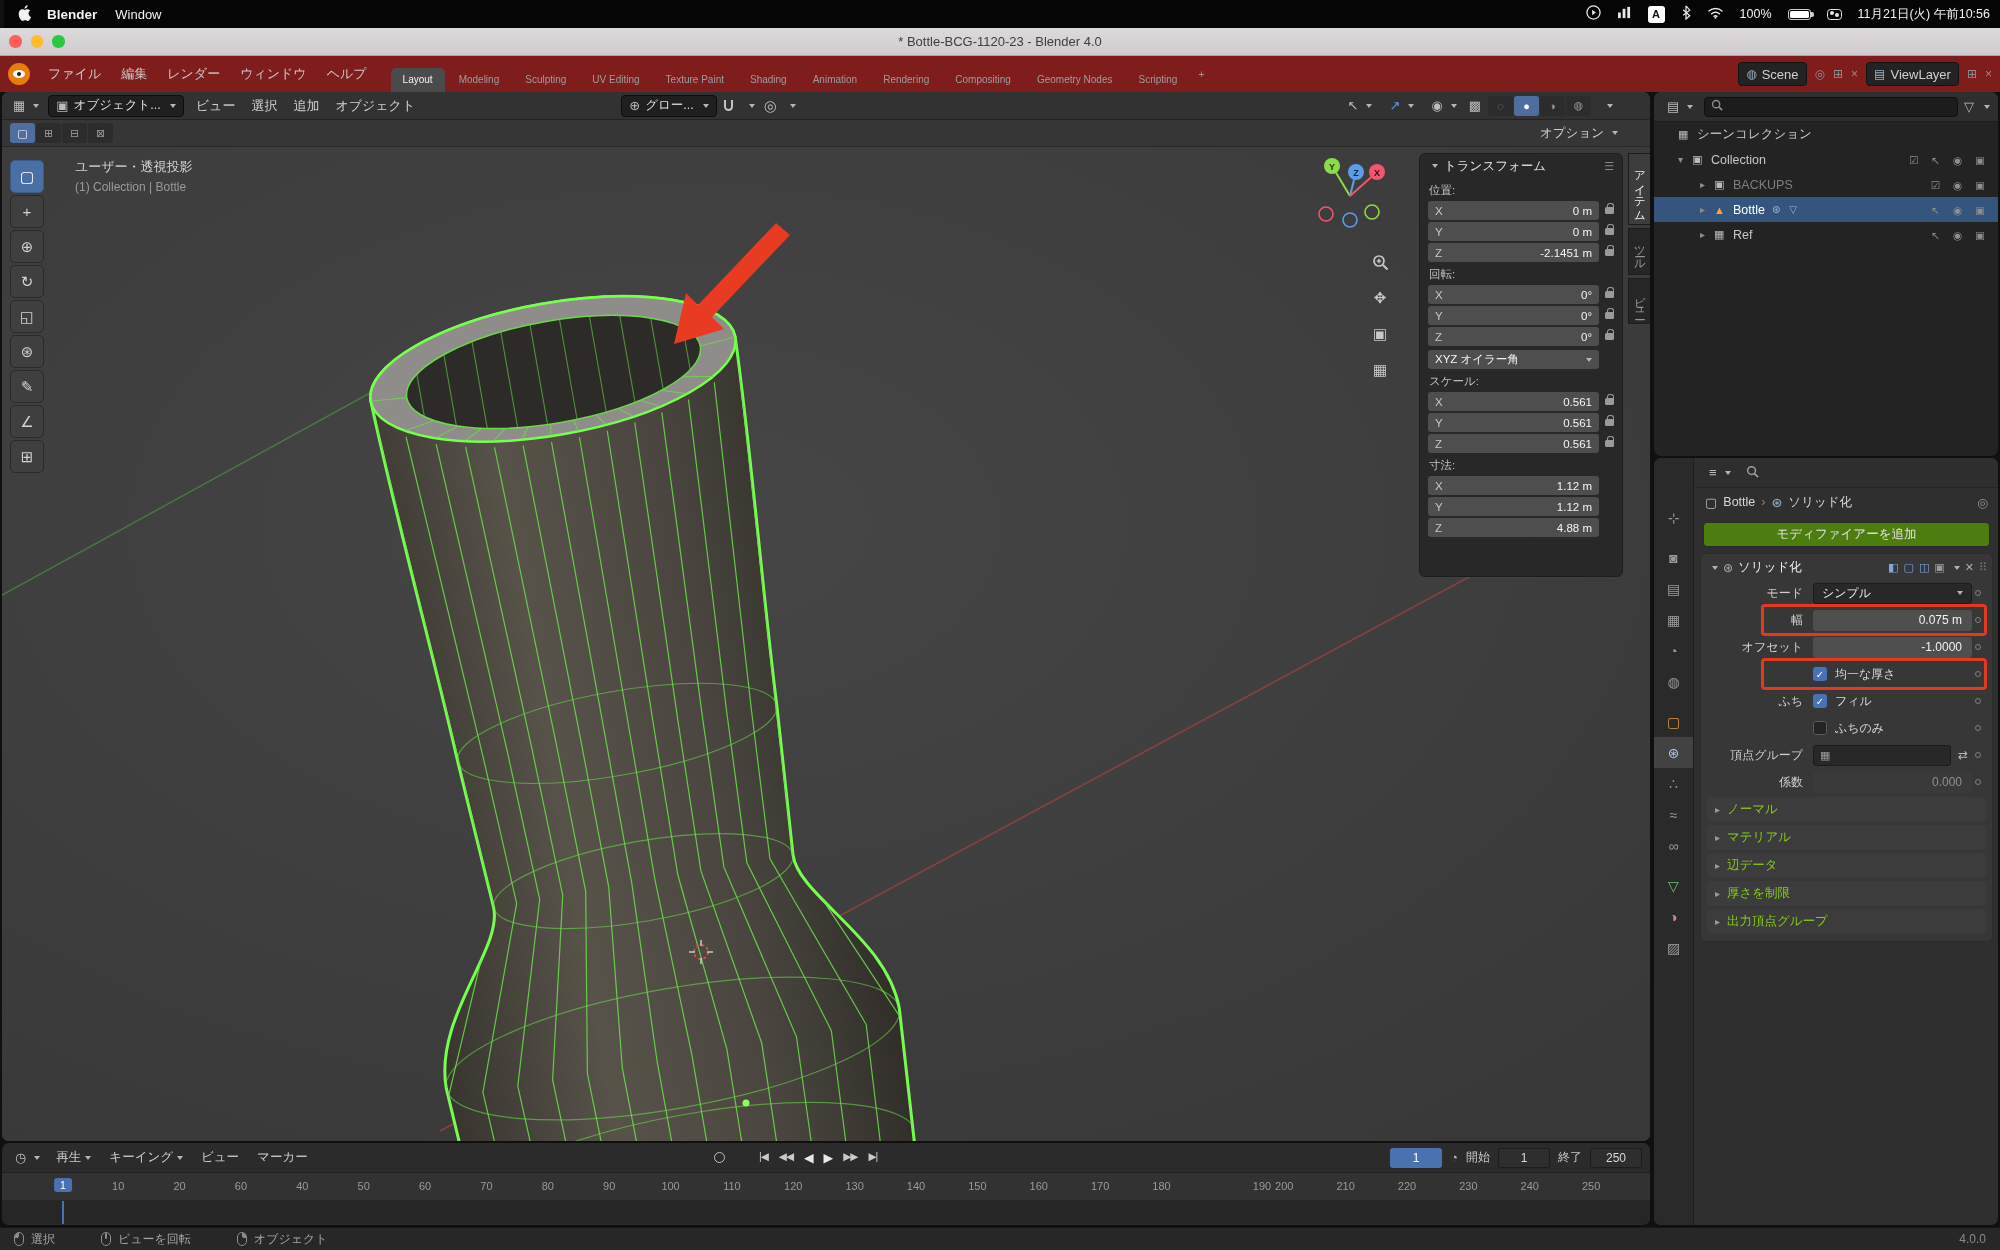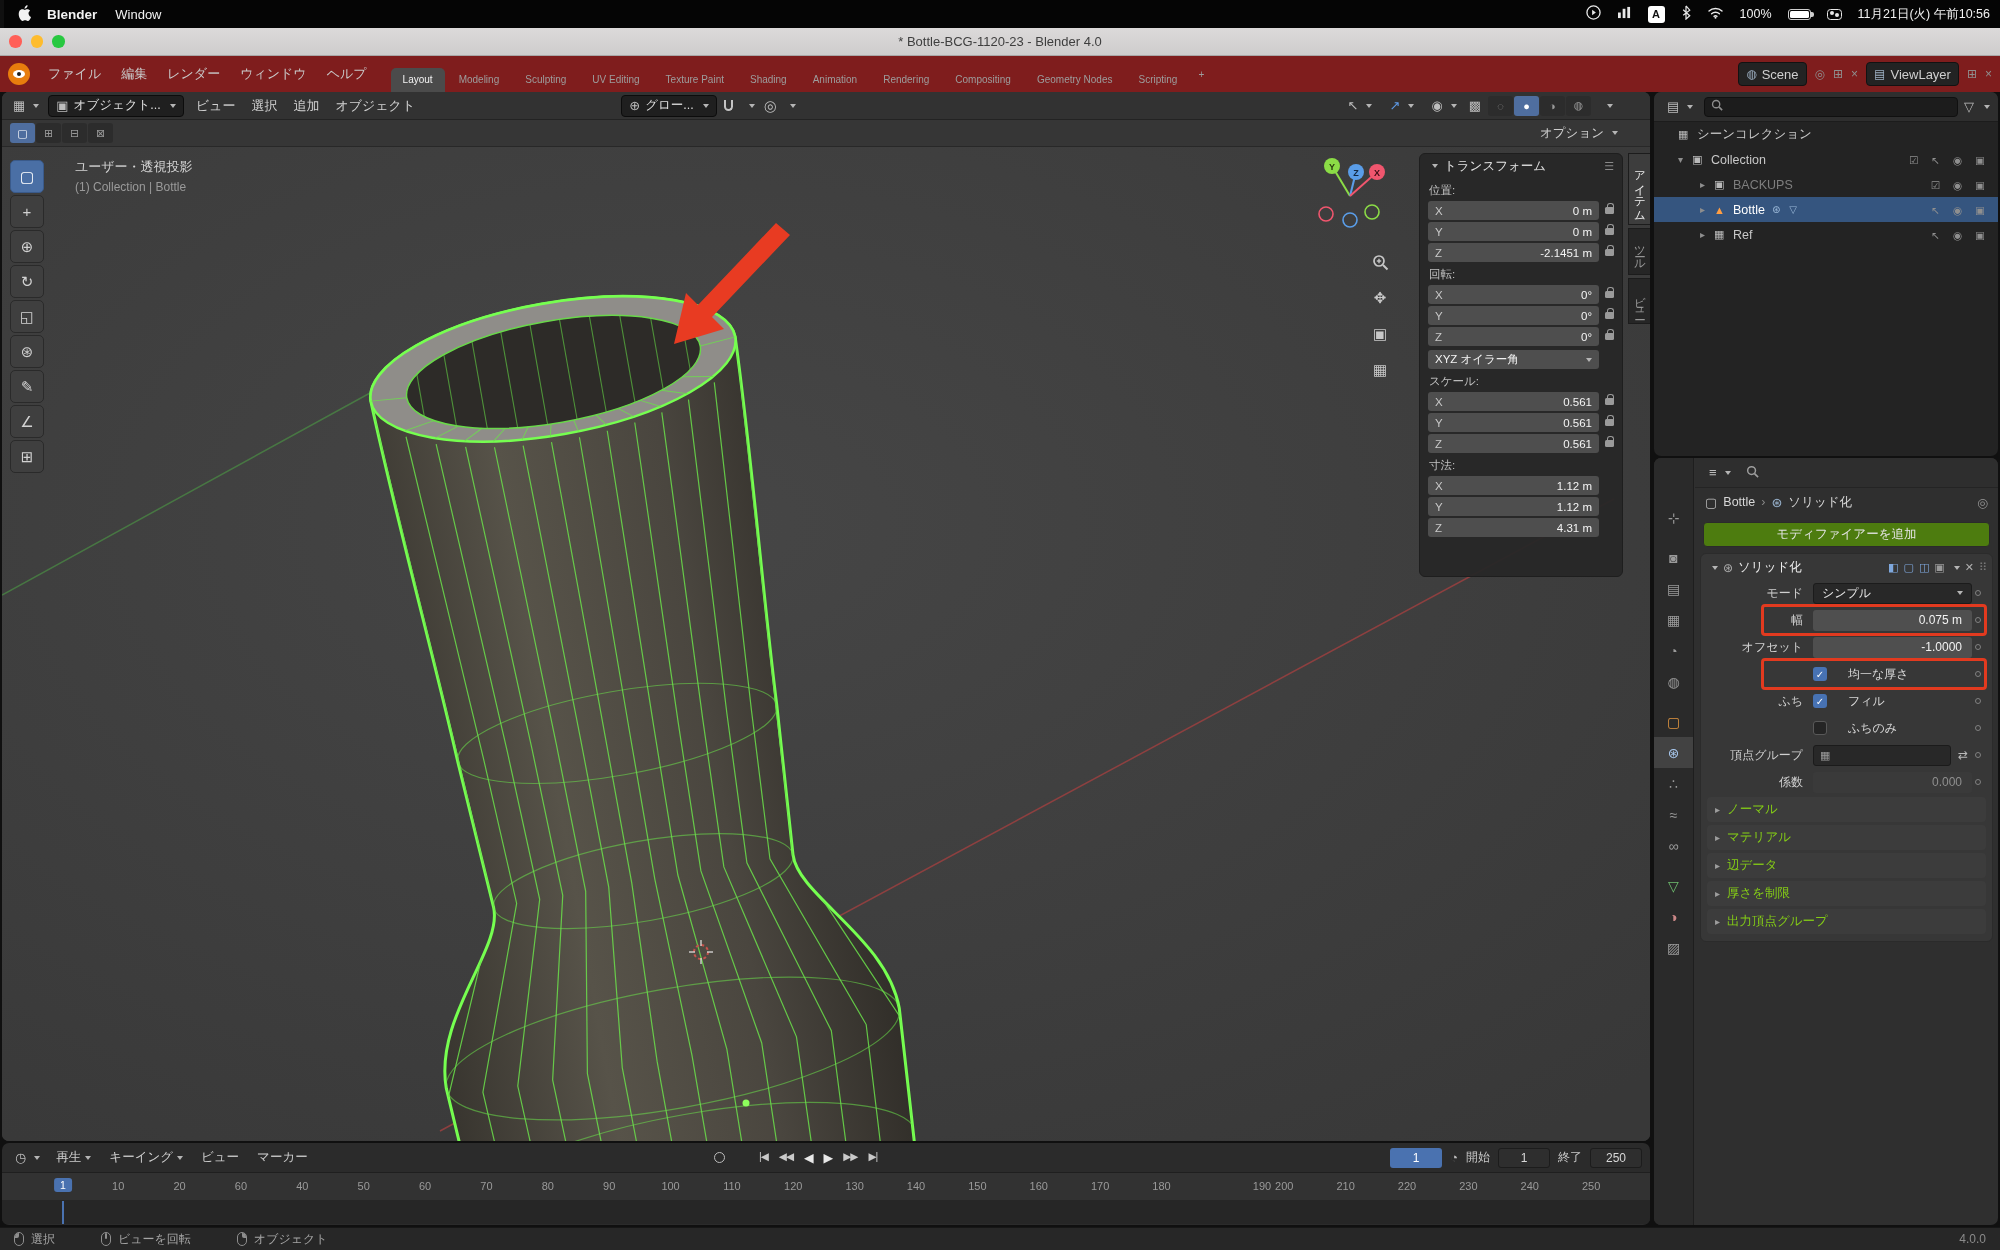--- a/index.html
+++ b/index.html
@@ -127,21 +127,21 @@
 .mhead .hicons{margin-left:auto;display:flex;align-items:center;gap:5px}
 .mhi{font-size:11px;color:#9a9a9a}
 .mhi.on{color:#7fa8dd}
 .mhead .grip{color:#777;font-size:11px;letter-spacing:-2px}
 .prow{height:24px;display:flex;align-items:center;margin:0 8px 3px;position:relative}
 .plabel{width:104px;text-align:right;padding-right:10px;color:#cfcfcf;font-size:12px;flex:none}
 .pdd{flex:1;height:21px;background:#282828;border:1px solid #1b1b1b;border-radius:3px;display:flex;align-items:center;padding:0 8px;color:#e8e8e8;font-size:12px}
 .pdd .crt{margin-left:auto}
 .pnum{flex:1;height:21px;background:#4f4f4f;border-radius:3px;display:flex;align-items:center;justify-content:flex-end;padding:0 10px;color:#f2f2f2;font-size:12px}
 .pnum.dimmed{background:#3a3a3a;color:#8f8f8f}
-.pcheckwrap{flex:1;display:flex;align-items:center;gap:21px}
+.pcheckwrap{flex:1;display:flex;align-items:center;gap:8px}
 .cb{width:14px;height:14px;border-radius:3px;background:#4772b3;flex:none;display:flex;align-items:center;justify-content:center}
 .cb::before{content:"✓";color:#fff;font-size:10px}
 .cb.off{background:#252525;border:1px solid #585858}
 .cb.off::before{content:""}
 .cblabel{color:#d8d8d8;font-size:12px}
 .pvg{flex:1;height:21px;background:#282828;border:1px solid #1b1b1b;border-radius:3px;display:flex;align-items:center;padding:0 6px;color:#9a9a9a;font-size:11px}
 .swap{width:18px;text-align:center;color:#b8b8b8;font-size:12px;flex:none;margin-left:3px}
 .pdot{width:12px;flex:none;display:flex;justify-content:center}
 .pdot::before{content:"";width:4px;height:4px;border:1px solid #808080;border-radius:50%}
 .redbox{position:absolute;left:52px;right:-3px;top:-4px;bottom:-4px;border:3px solid #e23a1f;border-radius:4px;pointer-events:none;z-index:3}
@@ -540,21 +540,21 @@
         <div class="nrow nolock">
         <span class="nfield">
             <span class="naxis">Y</span>
             <span class="nval">1.12 m</span>
           </span>
         <span class="lock"></span>
       </div>
         <div class="nrow nolock">
         <span class="nfield">
             <span class="naxis">Z</span>
-            <span class="nval">4.31 m</span>
+            <span class="nval">4.88 m</span>
           </span>
         <span class="lock"></span>
       </div>
       </div>
   </div>
 
   <div id="vp-side">
       <div class="vstab active">アイテム</div>
       <div class="vstab">ツール</div>
       <div class="vstab">ビュー</div>

